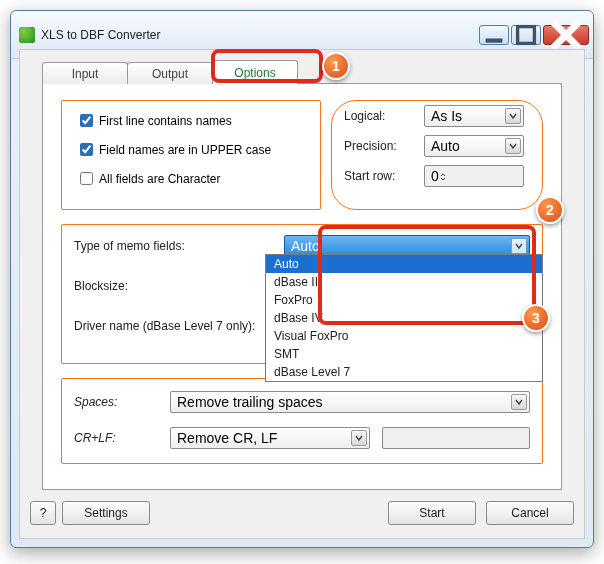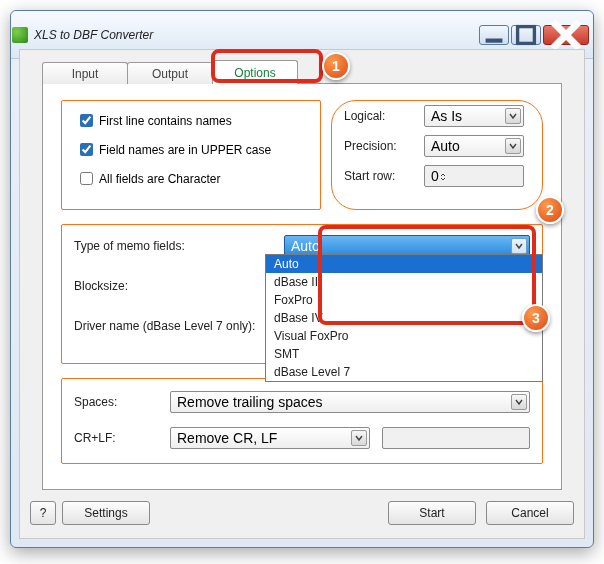--- a/index.html
+++ b/index.html
@@ -19,25 +19,24 @@
     width: 584px; height: 538px;
     border: 1px solid #5a7ca0;
     border-radius: 6px;
     background: linear-gradient(#e9eff7, #dfe8f3);
     box-shadow: 0 5px 18px rgba(0,0,0,0.35);
   }
   .titlebar {
     height: 48px;
     display: flex;
     align-items: center;
-    padding: 0 4px 0 1px;
+    padding: 0 4px 0 8px;
     background: linear-gradient(#f7fbff, #dce7f4);
     border-bottom: 1px solid #b9c8da;
     border-radius: 6px 6px 0 0;
-    font-style: italic;
   }
   .app-icon {
     width: 16px; height: 16px;
     background: radial-gradient(circle at 30% 30%, #7fd04a, #2a8a1a);
     border-radius: 2px;
     margin-right: 6px;
   }
   .title-text { flex: 1; color: #222; }
   .winbtns { display: flex; gap: 0; }
   .winbtn {
@@ -105,21 +104,21 @@
   .check { display: flex; align-items: center; margin: 10px 14px; }
   .check input { margin-right: 6px; accent-color: #2a6fb5; }
 
   .kvrow {
     display: flex; align-items: center;
     height: 30px;
     padding: 0 12px;
   }
   .kvrow .lbl { width: 80px; color: #222; }
   .g3 .kvrow .lbl { width: 210px; }
-  .g4 .kvrow .lbl { width: 96px; }
+  .g4 .kvrow .lbl { width: 96px; font-style: italic; }
 
   .combo, .txt {
     height: 22px;
     border: 1px solid #8a8a8a;
     background: linear-gradient(#fff,#eee);
     border-radius: 2px;
     padding: 0 6px;
     display: flex; align-items: center;
     position: relative;
     font-size: 14px;

